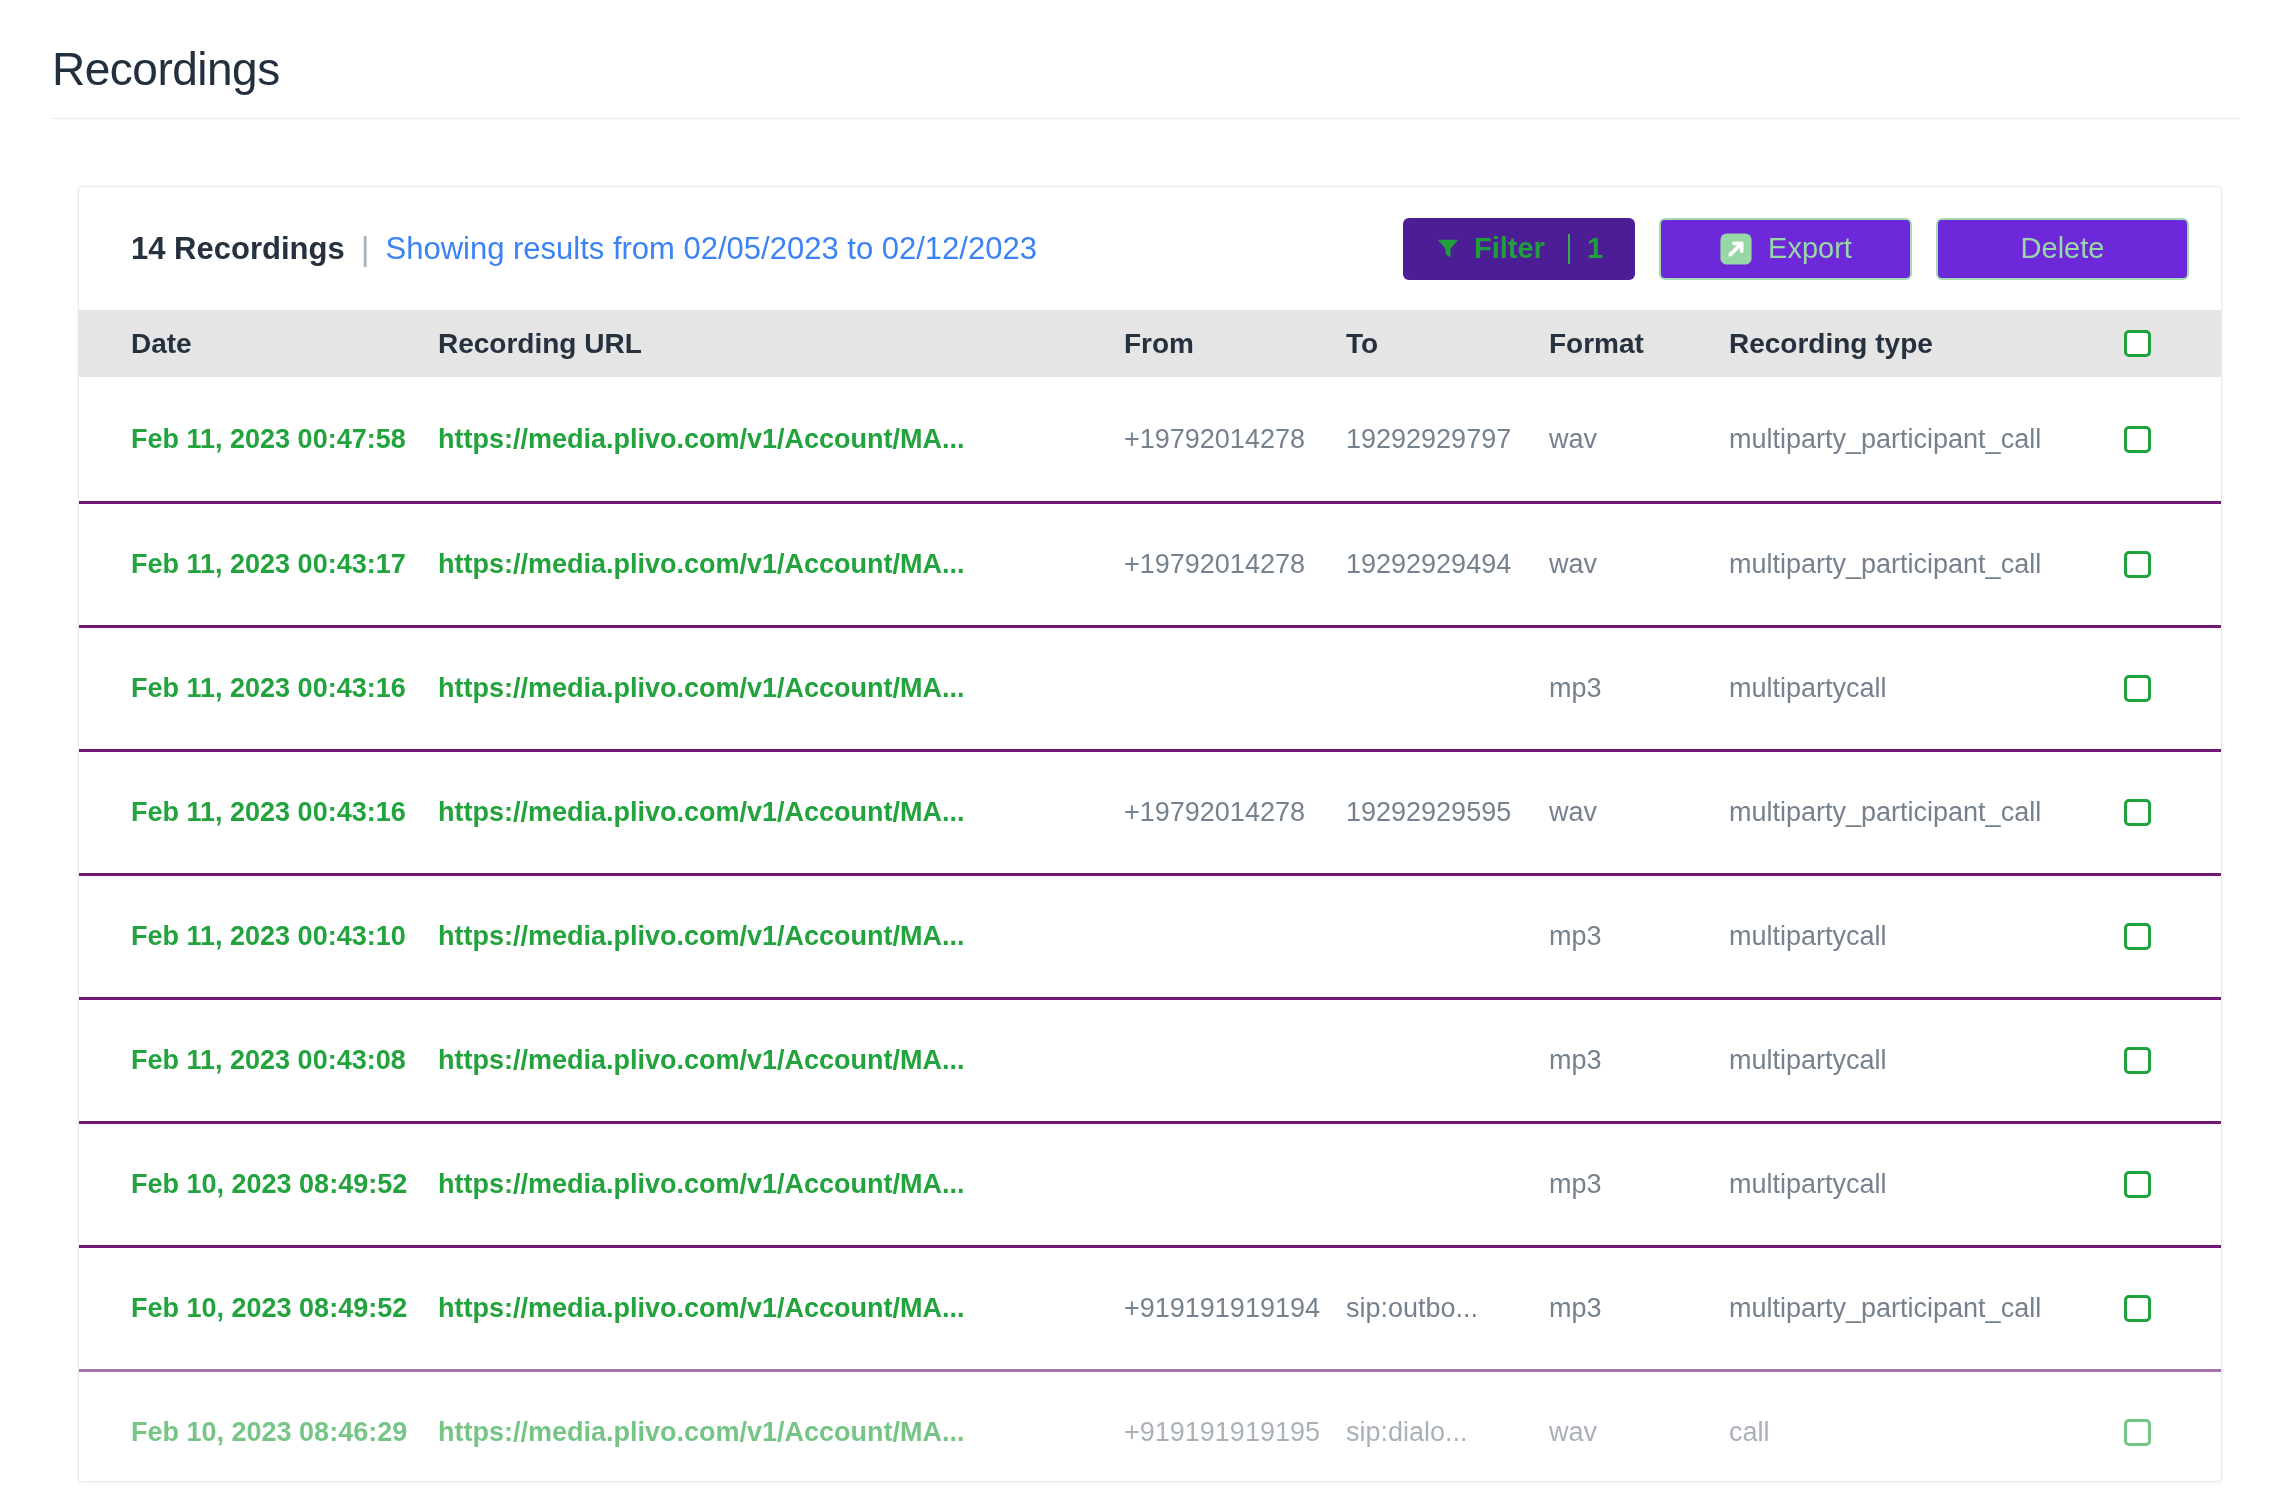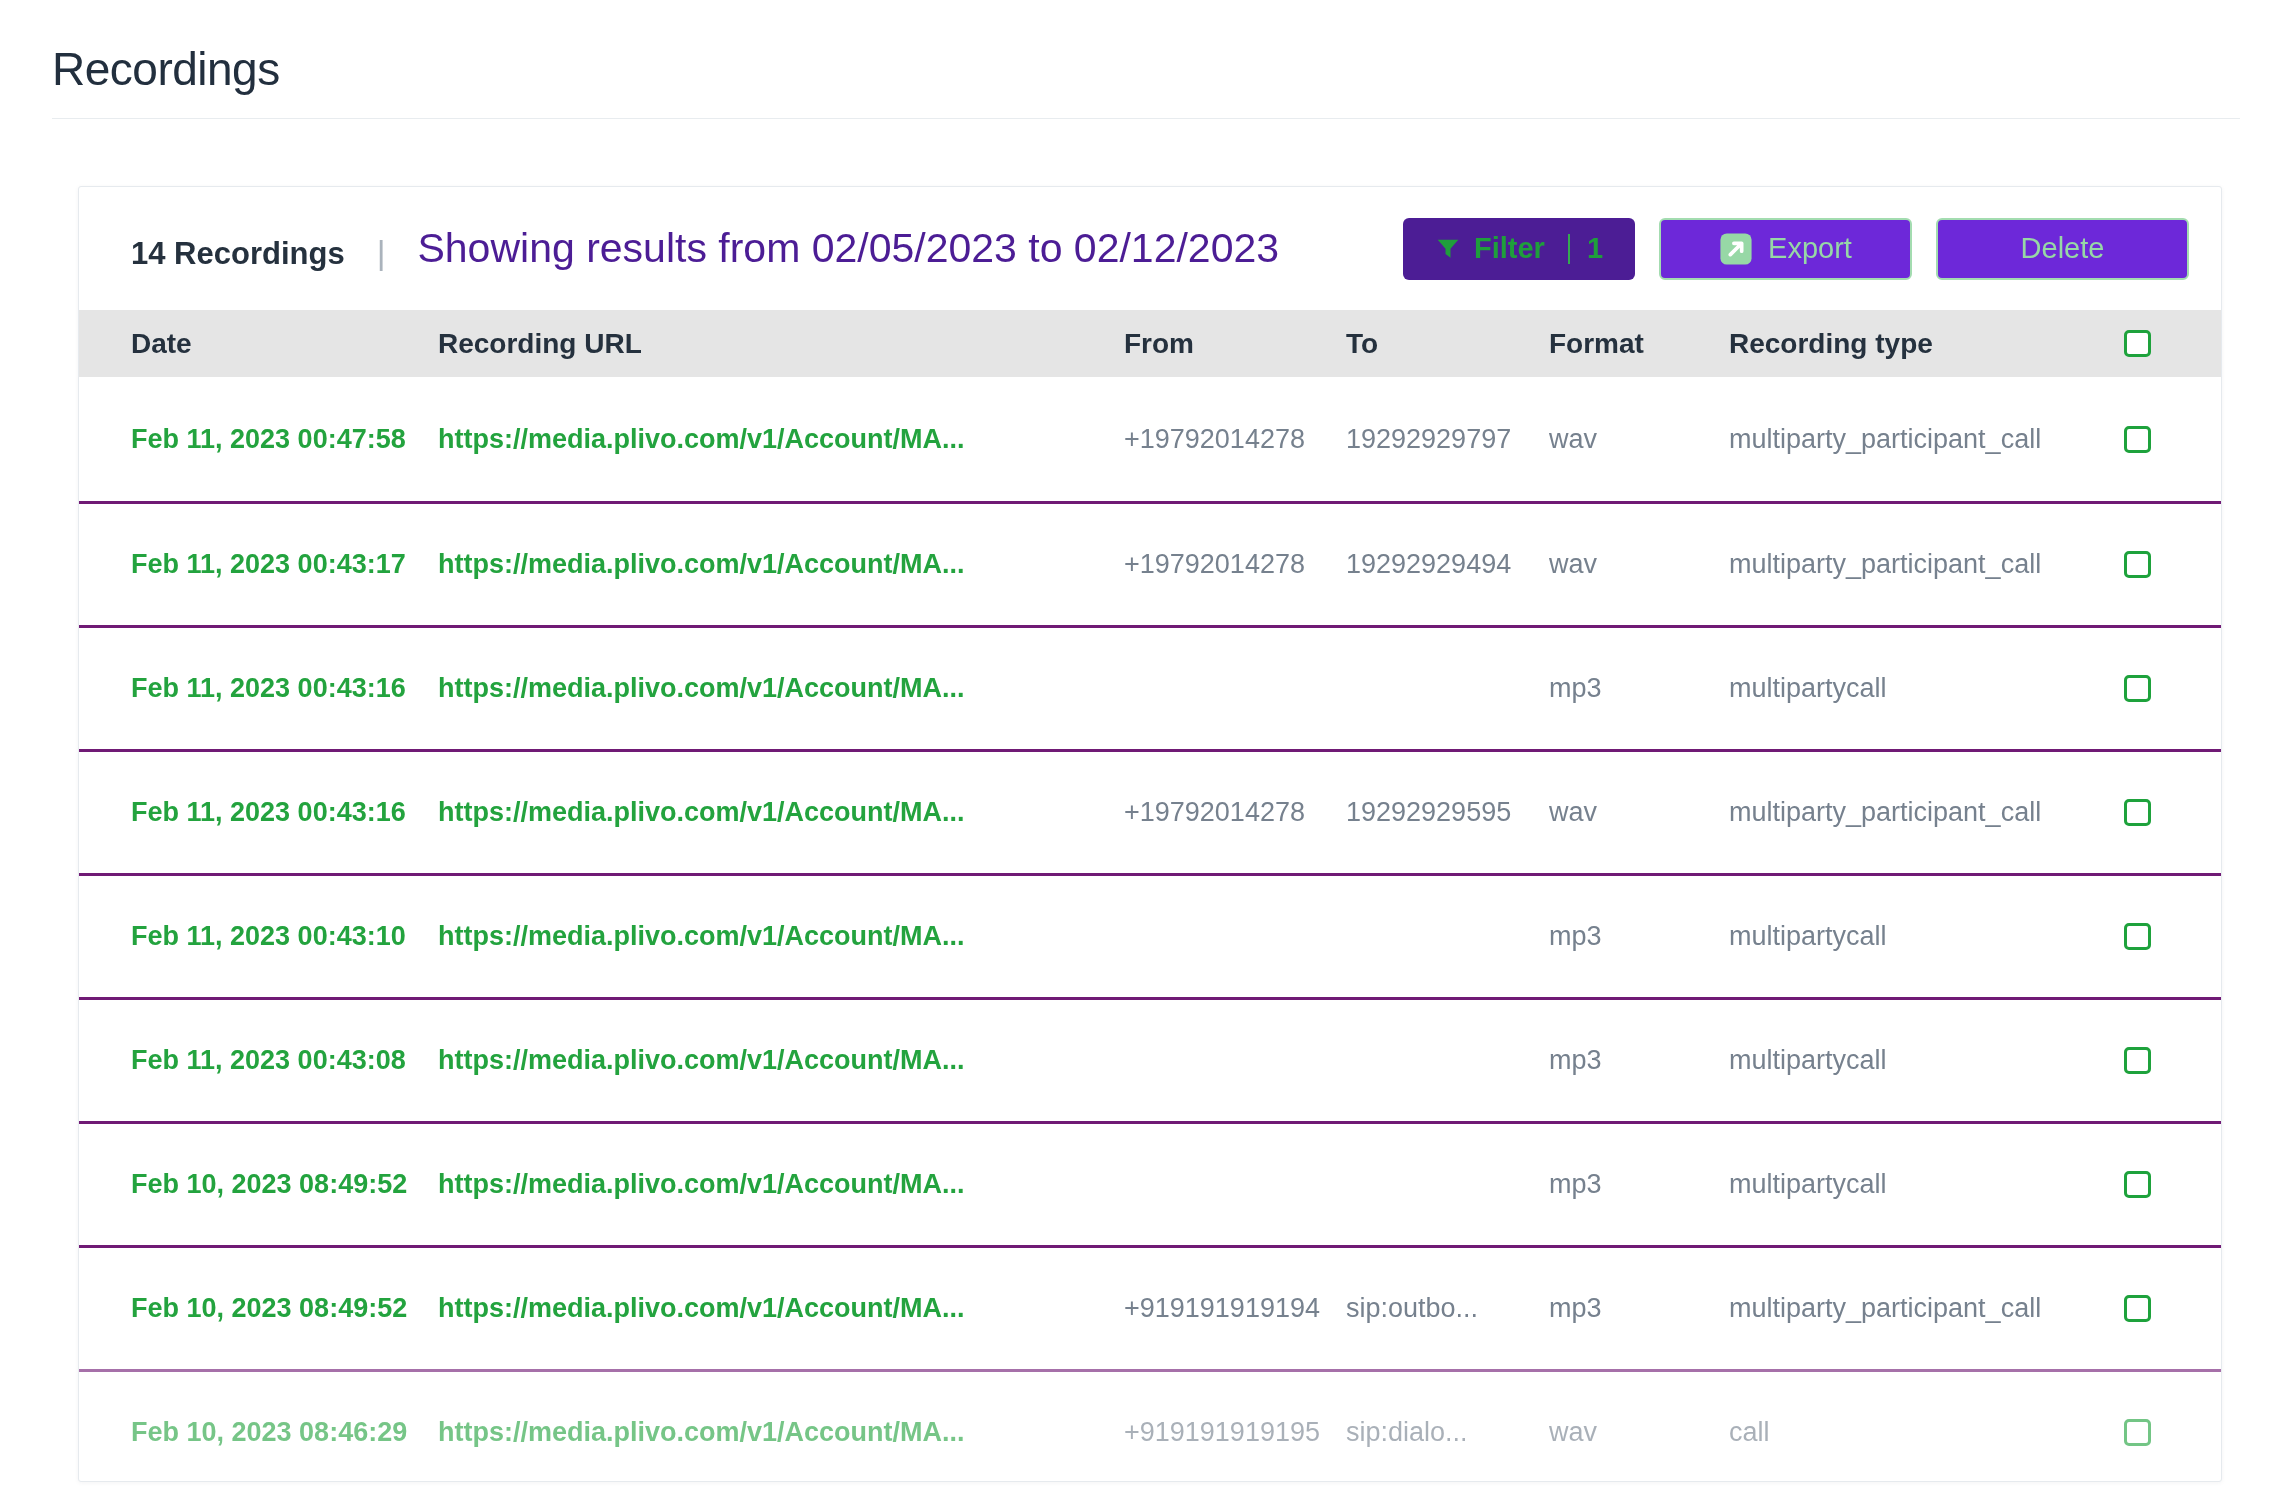--- a/index.html
+++ b/index.html
@@ -13,24 +13,24 @@
   .title-divider { margin-top:22px; border:none; border-top:1px solid #e8ecef; }
 
   
   .card { margin:67px 18px 0 26px; height:1296px; background:#ffffff;
           border:1px solid #e6eaee; border-radius:3px; overflow:hidden;
           box-shadow:0 1px 4px rgba(30,40,50,0.05); }
 
   
   .card-header { height:123px; display:flex; align-items:center;
                  justify-content:space-between; padding:0 32px 0 52px; }
-  .summary { display:flex; align-items:flex-end; white-space:nowrap;gap:16px; }
+  .summary { display:flex; align-items:center; white-space:nowrap; }
   .summary .count { font-size:31px; font-weight:700; color:#25313e; }
   .summary .sep { margin:0 16px; font-size:34px; font-weight:300; color:#aab3bc; }
-  .summary .range { font-size:41px; font-weight:400; color:#4c1d95; }
+  .summary .range { font-size:31px; font-weight:400; color:#3b82f6; }
 
   .actions { display:flex; align-items:center; gap:24px; }
   .btn { height:62px; display:flex; align-items:center; justify-content:center;
          font-family:"Liberation Sans", sans-serif; font-size:29px;
          border-radius:6px; cursor:pointer; }
   .btn-filter { width:232px; background:#4c1d95; border:none;
                 color:#1f9e3c; font-weight:600; gap:13px; }
   .btn-filter svg { display:block; }
   .vbar { width:2px; height:30px; background:#35aa50; margin:0 4px 0 10px; }
   .btn-outline { width:253px; background:#6d28d9; border:2px solid #a3dcb0;

